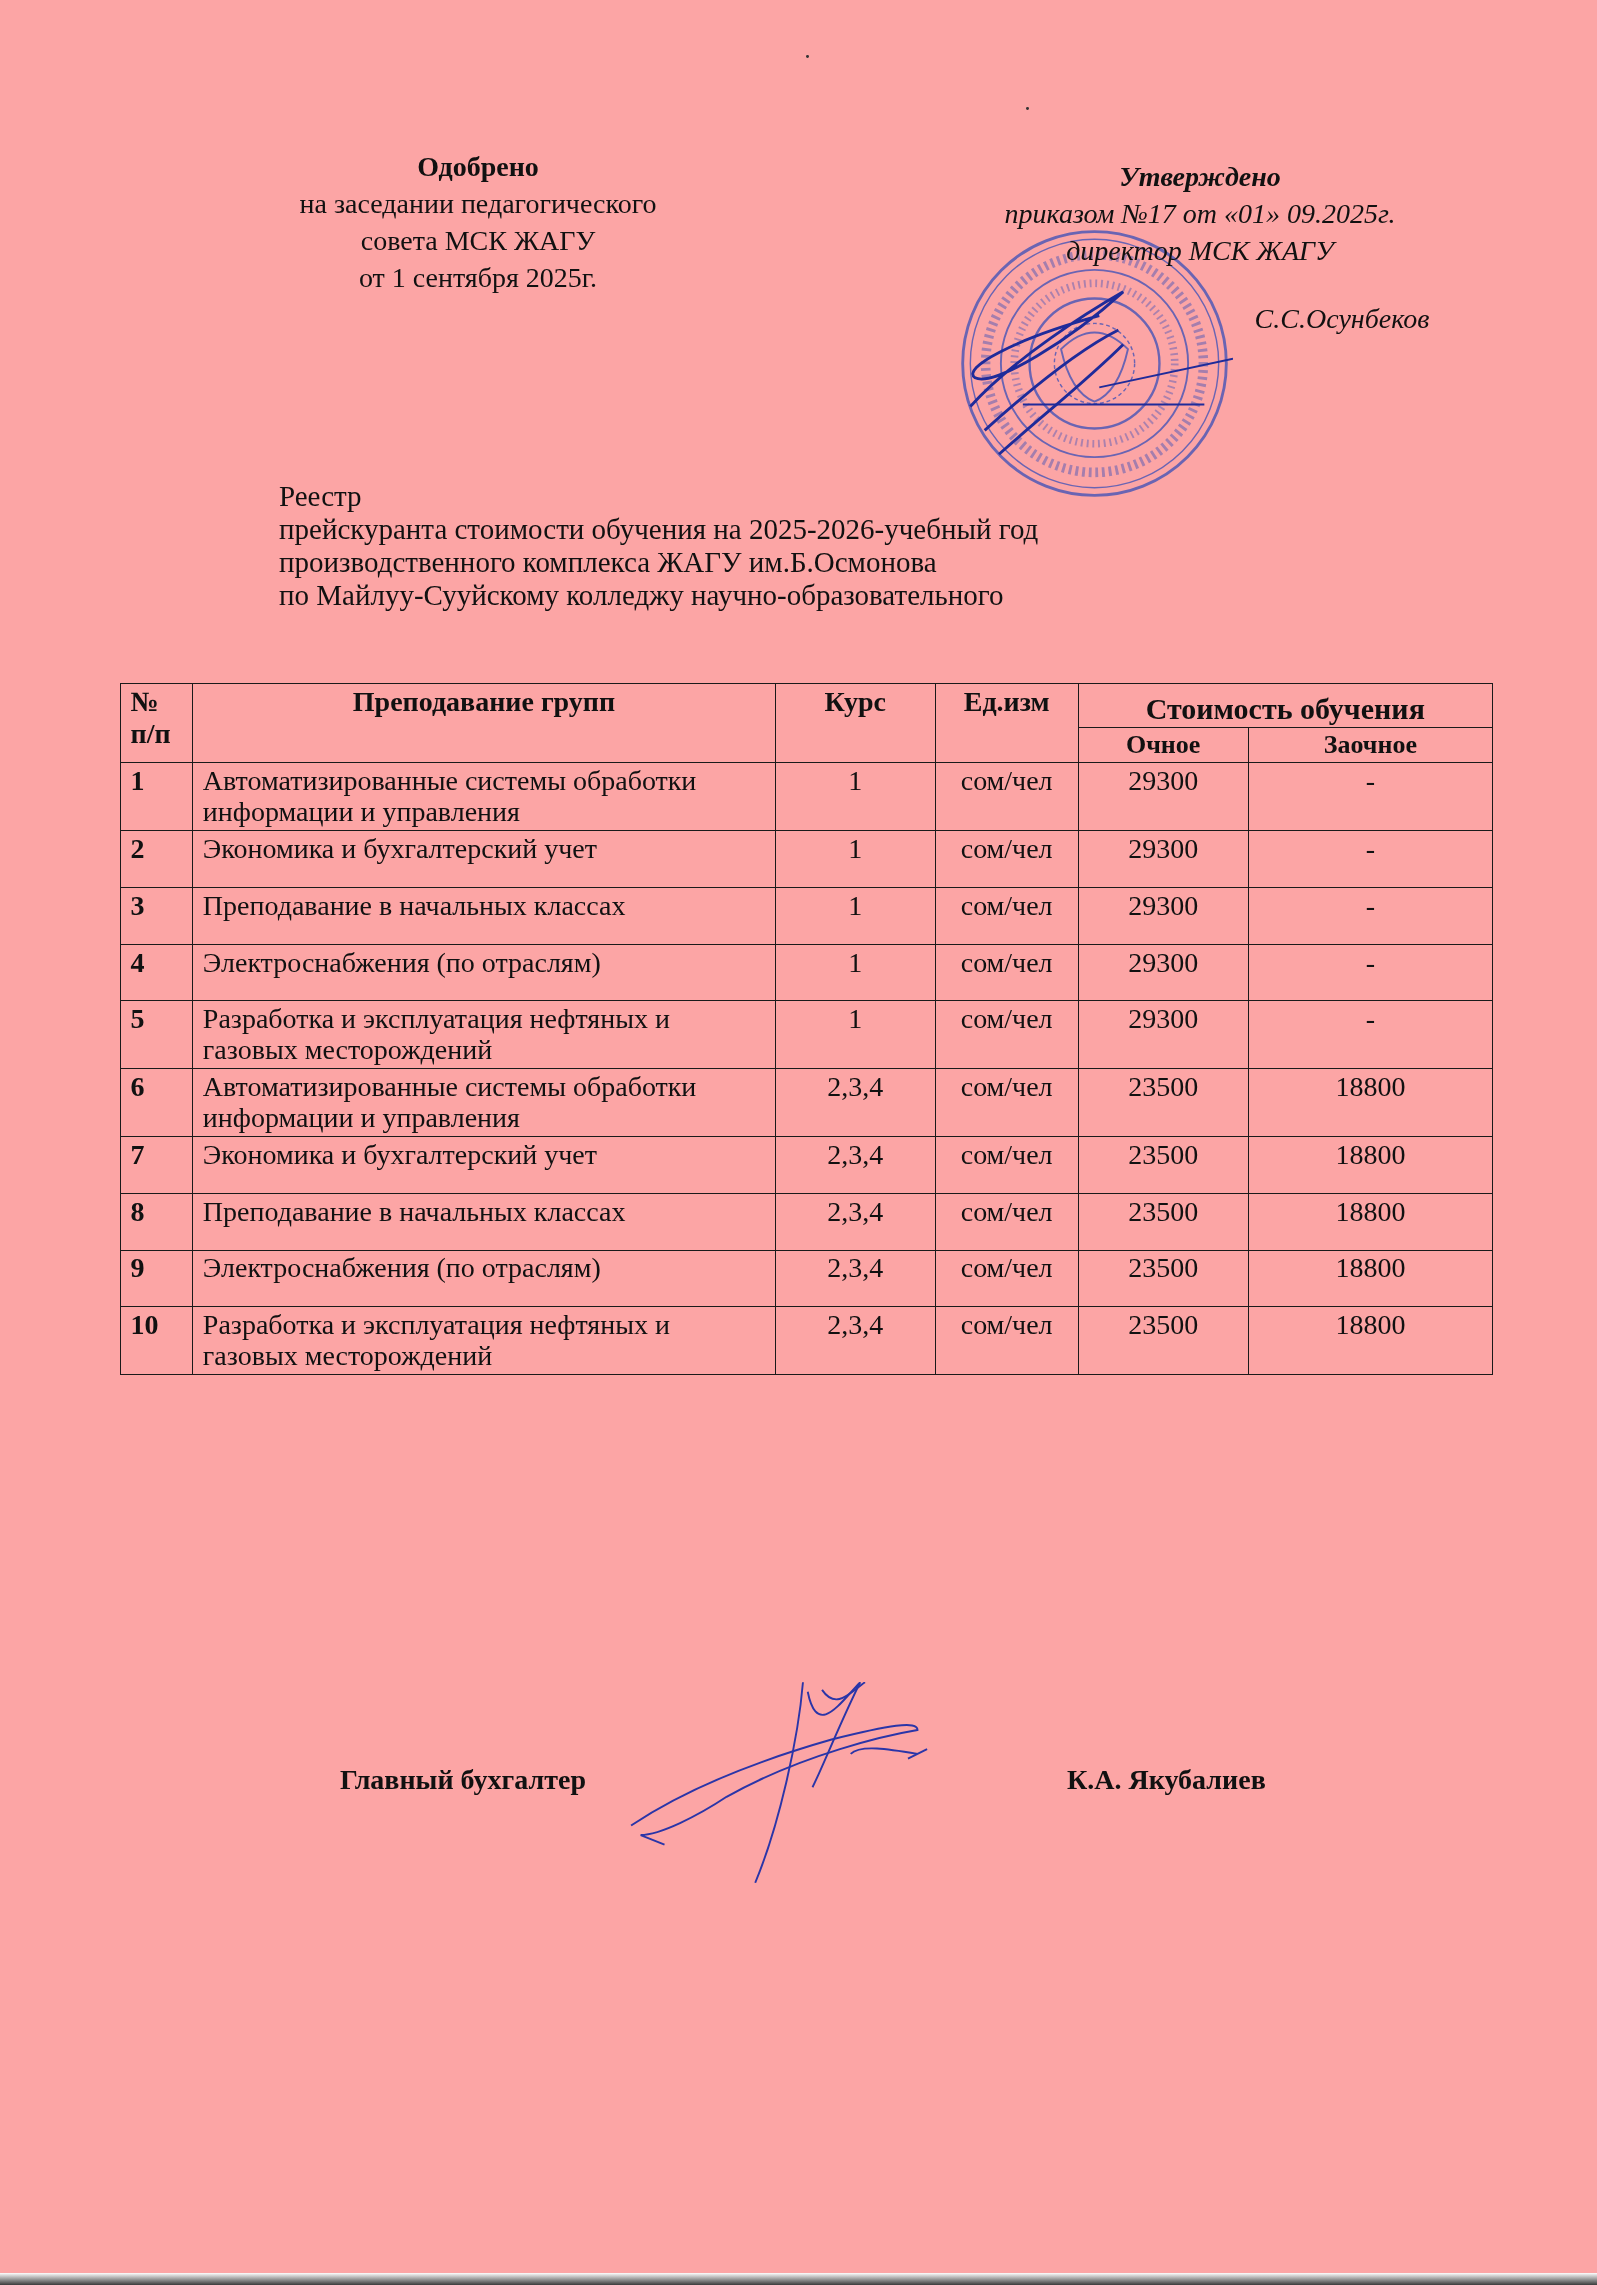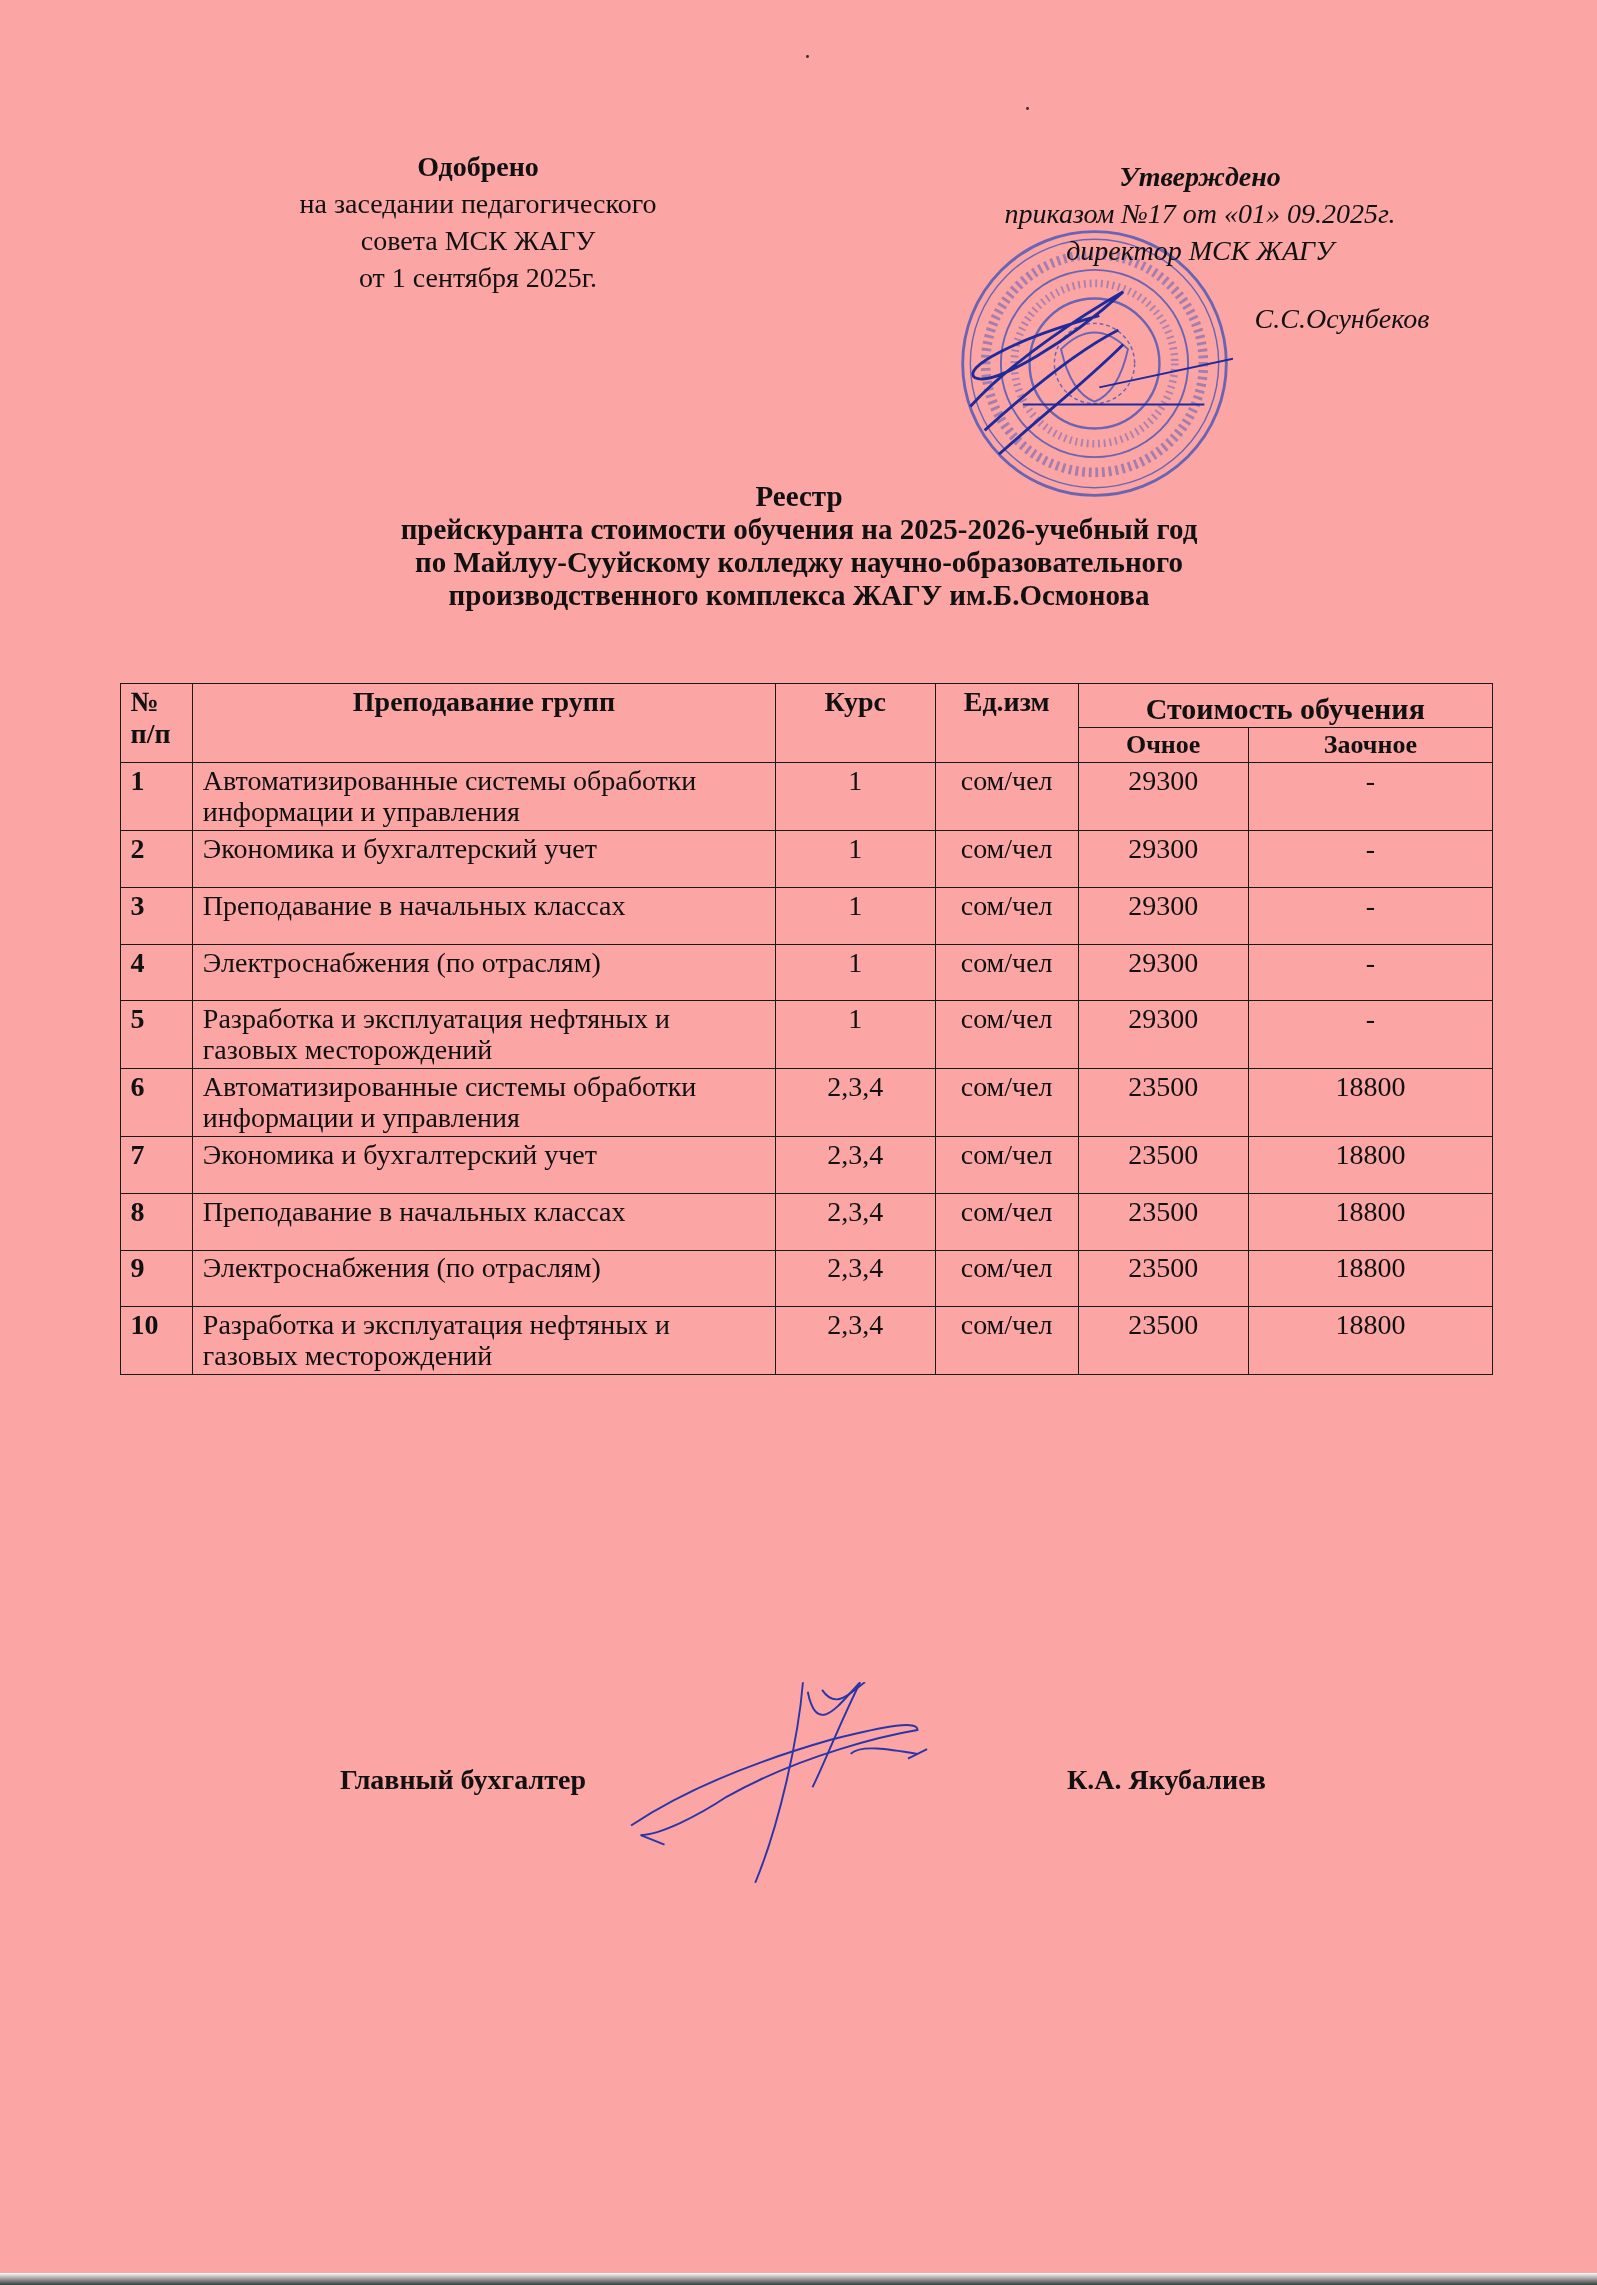--- a/index.html
+++ b/index.html
@@ -8,22 +8,22 @@
     .page { position: absolute; inset: 0; background: #fca5a5; }
     .bottom-edge { position: absolute; left: 0; right: 0; bottom: 0; height: 13.4px;
                    background: linear-gradient(#fdfdfd, #2b2b2b); }
     .approved { position: absolute; left: 239px; top: 148px; width: 478px; text-align: center;
                 font-size: 28px; line-height: 37px; }
     .approved .ttl, .confirmed .ttl { font-weight: bold; }
     .confirmed { position: absolute; left: 961px; top: 158px; width: 478px; text-align: center;
                  font-size: 28px; line-height: 37px; z-index: 2; font-style: italic; }
     .confirmed .sig-line { display: flex; justify-content: flex-end; padding-right: 9.6px; margin-top: 31px; }
     .stamp { position: absolute; left: 956px; top: 225px; width: 277px; height: 277px; z-index: 1; }
-    .title-block { position: absolute; left: 287px; top: 480px; width: 1024px; text-align: center;
-                   font-weight: bold; font-size: 29px; line-height: 33px; }
+    .title-block { position: absolute; left: 279px; top: 480px; width: 1024px; text-align: left;
+                   font-weight: normal; font-size: 29px; line-height: 33px; }
     table.reg { position: absolute; left: 120px; top: 683px; width: 1373px;
                 border-collapse: collapse; font-size: 28px; }
     table.reg td, table.reg th { border: 1.9px solid #1a1a1a; padding: 1.9px 9.6px; vertical-align: top; }
     table.reg th { font-weight: bold; text-align: center; }
     .c-num { width: 53px; font-weight: bold; text-align: left; }
     .c-name { width: 574px; text-align: left; line-height: 31px; }
     .c-course { width: 143px; text-align: center; }
     .c-unit { width: 124px; text-align: center; }
     .c-ochn { width: 153px; text-align: center; margin-top: 20px; }
     .c-zaoch { width: 229px; text-align: center; margin-left: 24px; }
@@ -76,22 +76,22 @@
     <div>приказом №17 от «01» 09.2025г.</div>
     <div>директор МСК ЖАГУ</div>
     <div class="sig-line">
       <span>С.С.Осунбеков</span>
     </div>
   </div>
 
   <div class="title-block">
     <div>Реестр</div>
     <div>прейскуранта стоимости обучения на 2025-2026-учебный год</div>
+    <div>производственного комплекса ЖАГУ им.Б.Осмонова</div>
     <div>по Майлуу-Сууйскому колледжу научно-образовательного</div>
-    <div>производственного комплекса ЖАГУ им.Б.Осмонова</div>
   </div>
 
   <table class="reg">
     <thead>
       <tr>
         <th rowspan="2" class="c-num" style="text-align:left;line-height:32.5px;">№ п/п</th>
         <th rowspan="2" class="c-name" style="text-align:center;">Преподавание групп</th>
         <th rowspan="2" class="c-course">Курс</th>
         <th rowspan="2" class="c-unit">Ед.изм</th>
         <th colspan="2" style="font-size:30px;padding-top:7.6px;">Стоимость обучения</th>

